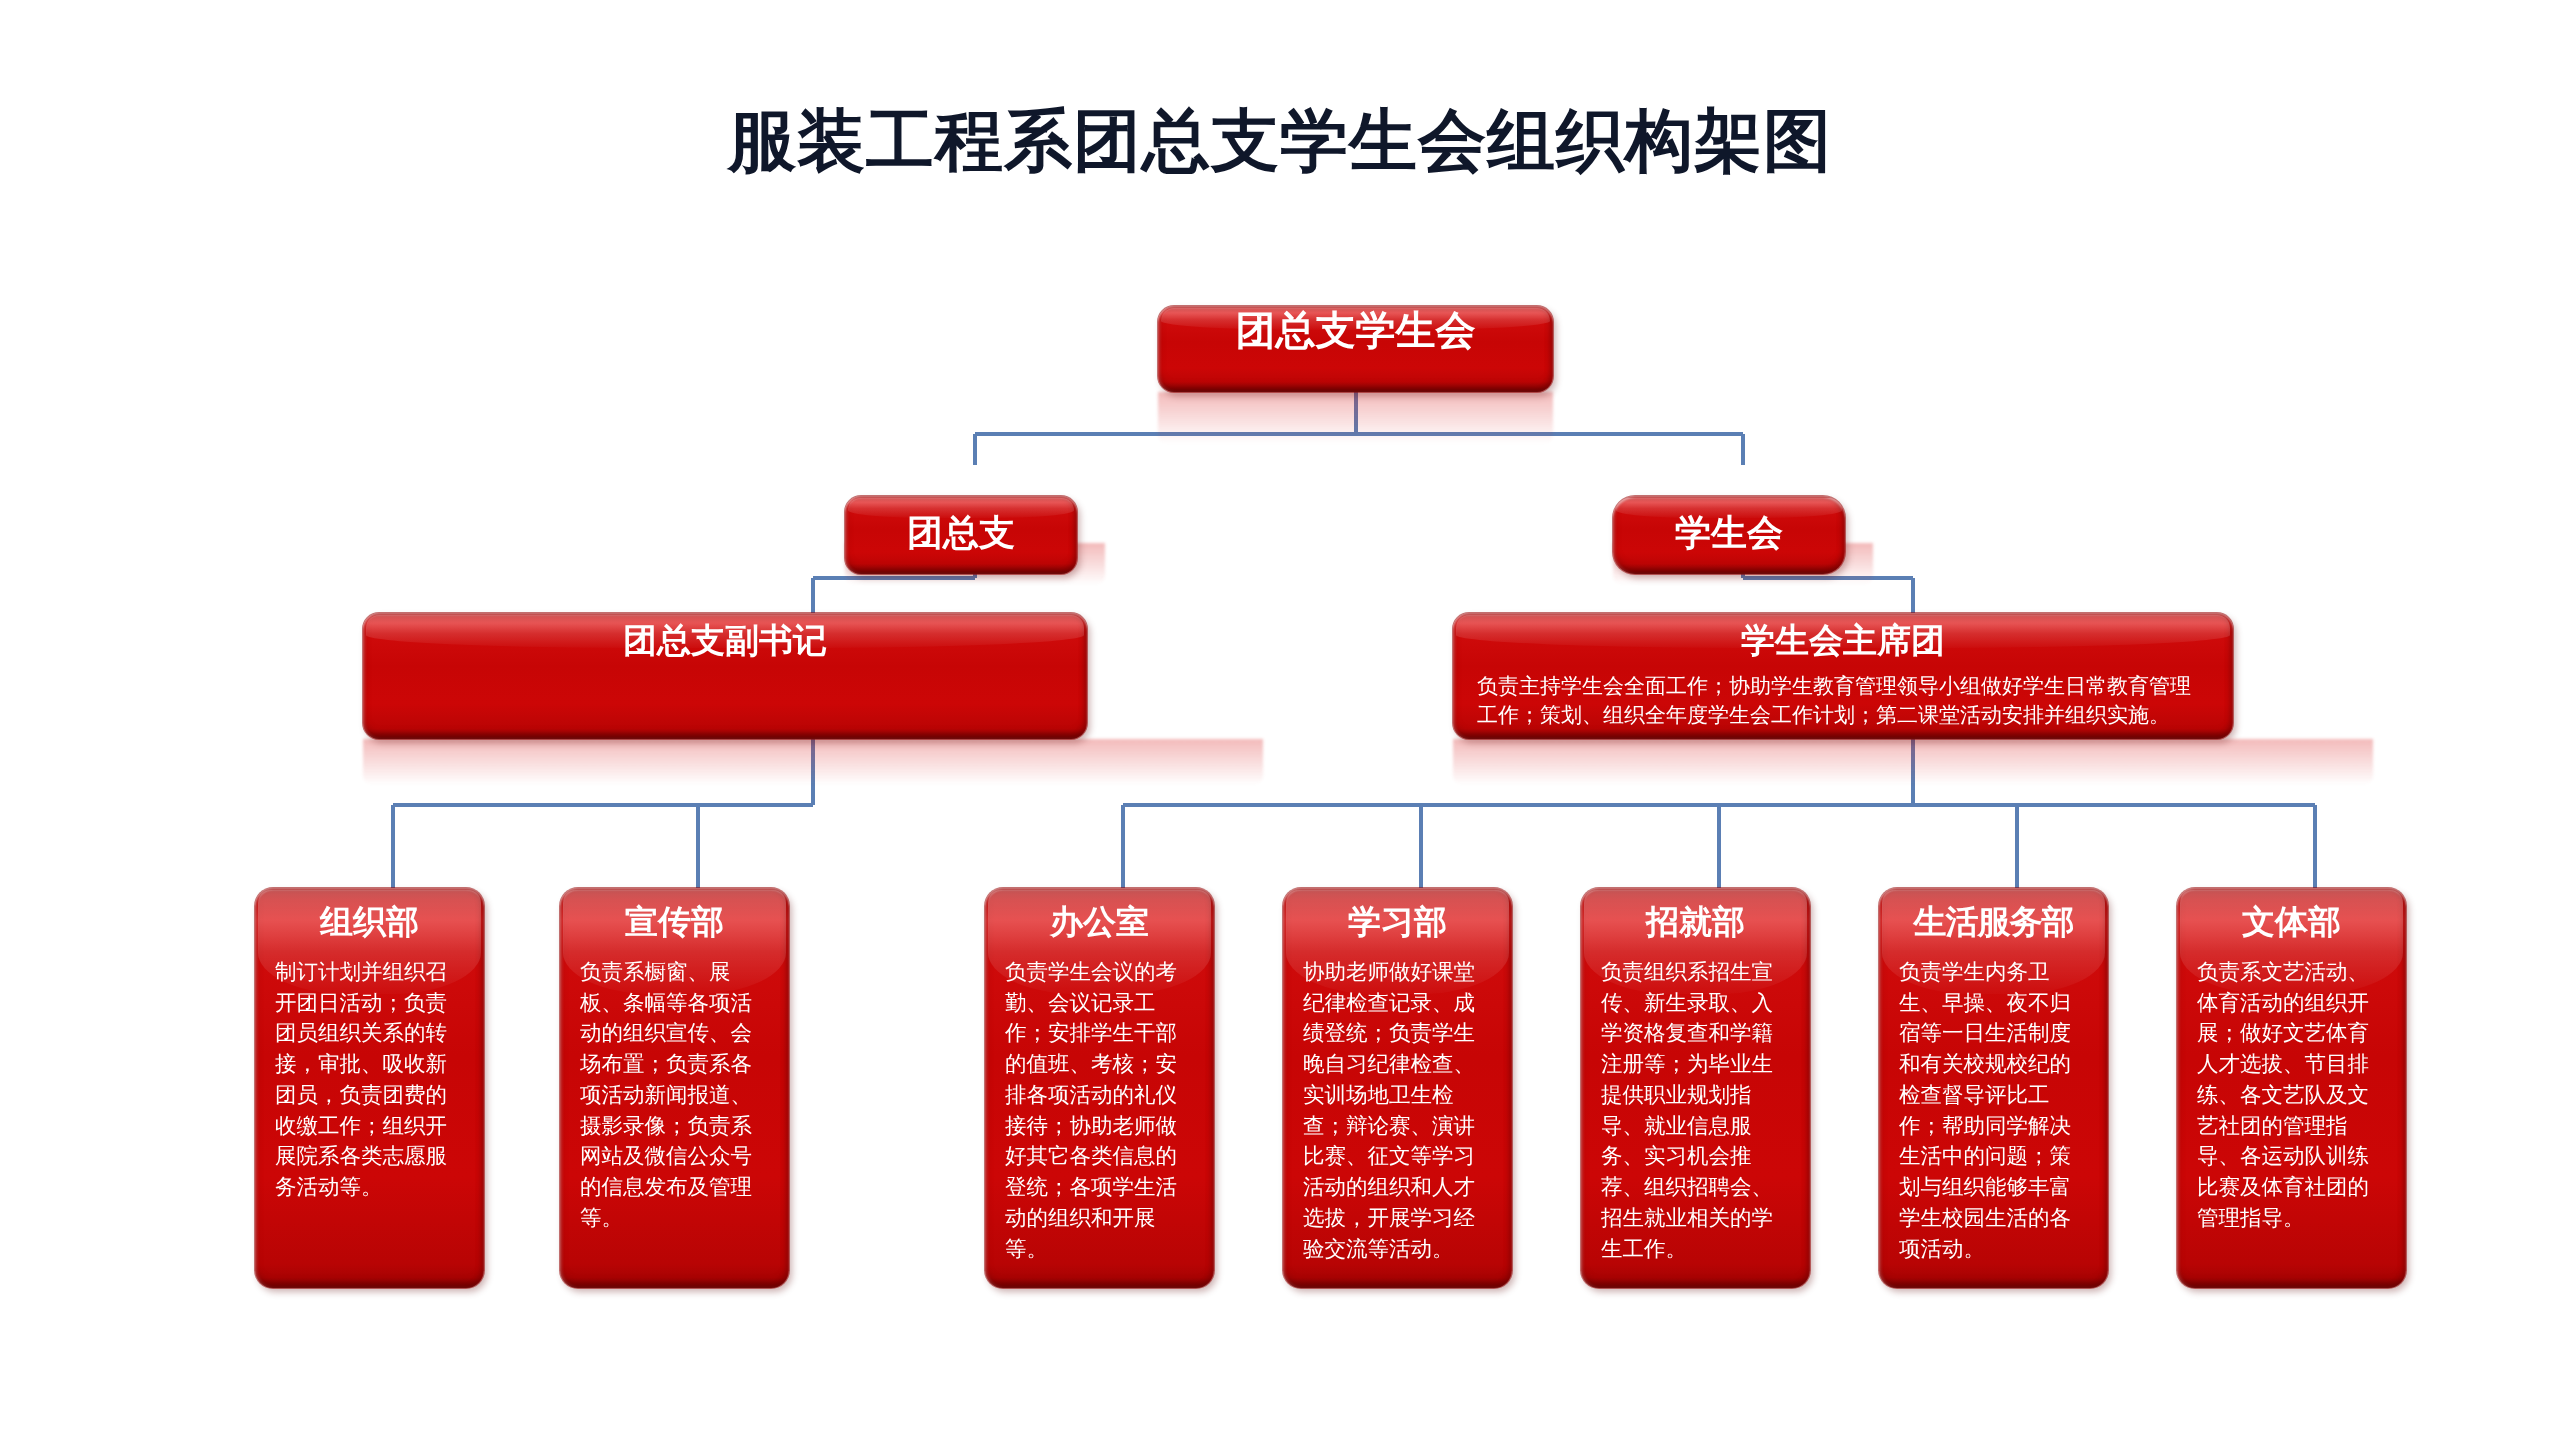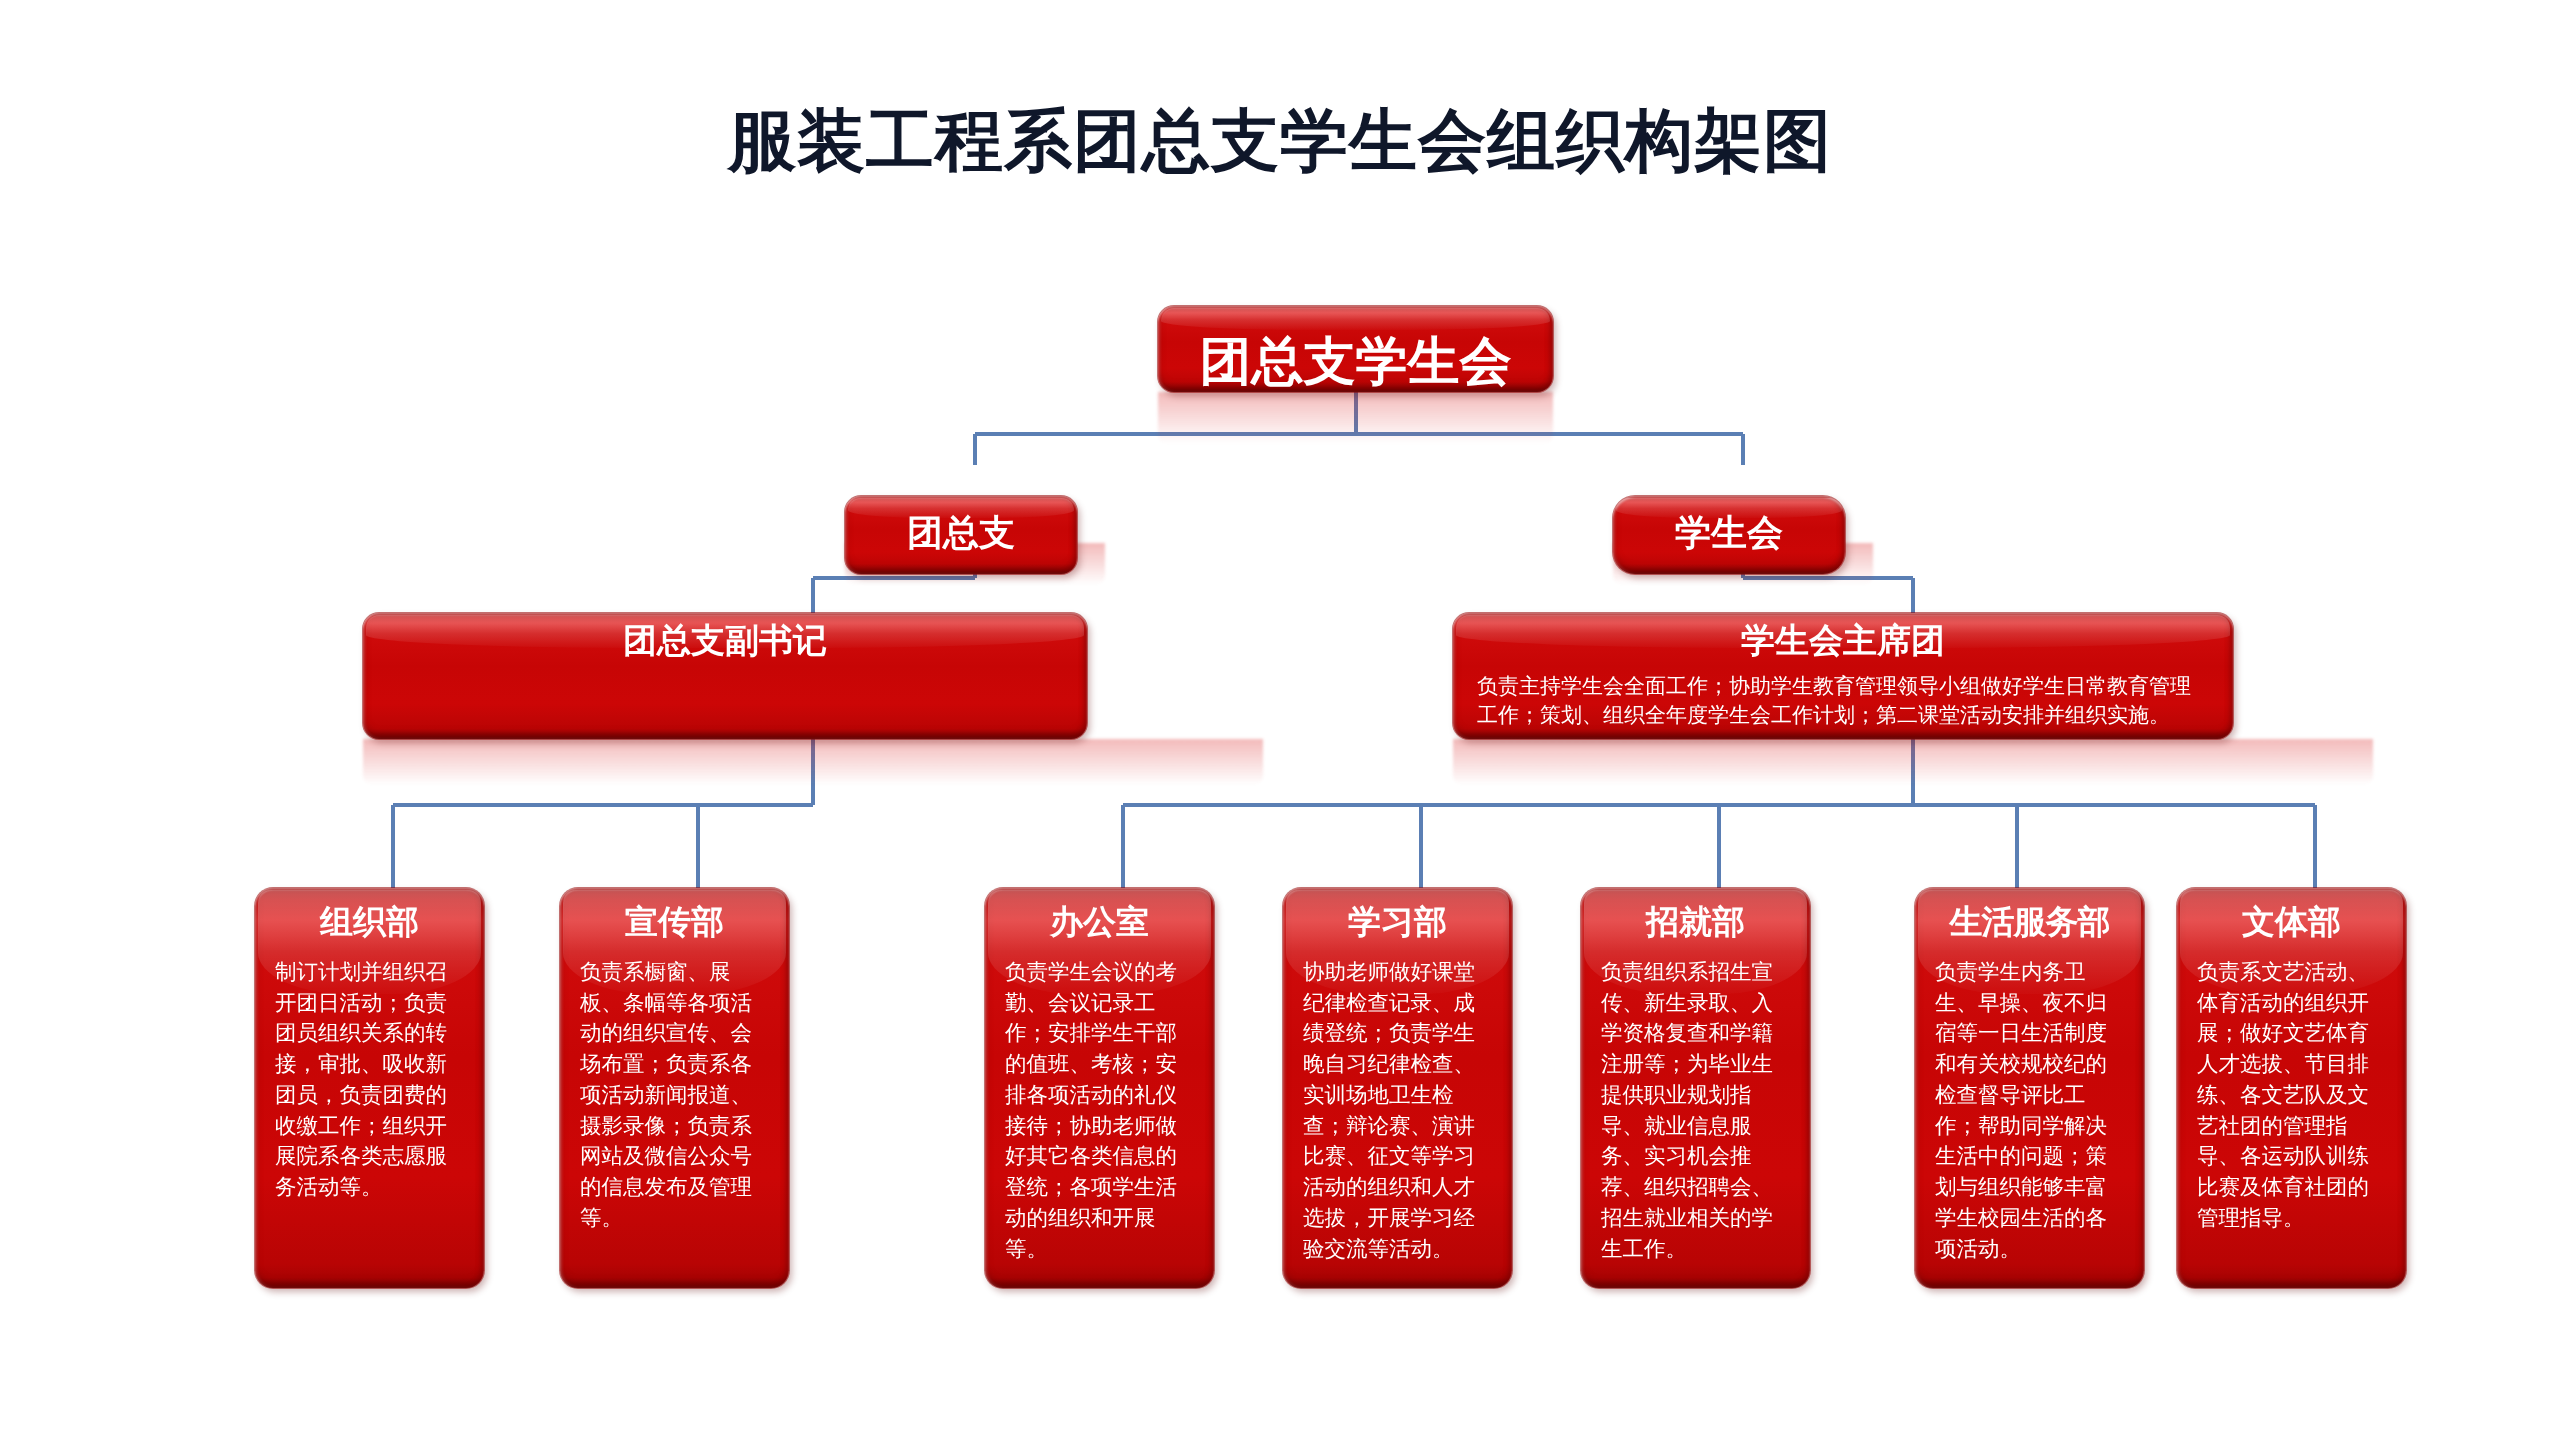--- a/index.html
+++ b/index.html
@@ -122,21 +122,21 @@
     position: absolute;
     border-radius: 0 0 10px 10px;
     background: linear-gradient(to bottom, rgba(214,26,26,0.30), rgba(214,26,26,0.0));
     filter: blur(1.5px);
     z-index: 1;
     pointer-events: none;
   }
 
   
   .level-root  { left: 1158px; top: 306px;  width: 395px; height: 86px; }
-  .level-root .node-title { font-size: 52px; margin-top: 26px; text-align: center; }
+  .level-root .node-title { font-size: 40px; margin-top: 2px; text-align: center; }
 
   .level-2 { top: 465px; width: 232px; height: 78px; margin-top: 31px; }
   .l2-left  { left: 845px; }
   .l2-right { left: 1613px; border-radius: 22px; }
   .level-2 .node-title { font-size: 36px; margin-top: 16px; }
 
   .level-3 { top: 613px; height: 126px; }
   .l3-left  { left: 363px;  width: 724px; }
   .l3-right { left: 1453px; width: 780px; }
   .level-3 .node-title { font-size: 34px; margin-top: 8px; }
@@ -152,21 +152,21 @@
     font-size: 21.5px;
     margin: 16px 18px 0 20px;
     align-self: stretch;
     line-height: 1.43;
   }
   .dept-0 { left: 255px;  }
   .dept-1 { left: 560px;  }
   .dept-2 { left: 985px;  }
   .dept-3 { left: 1283px; }
   .dept-4 { left: 1581px; }
-  .dept-5 { left: 1879px; margin-left: 36px; }
+  .dept-5 { left: 1879px; }
   .dept-6 { left: 2177px; }
 
   
   .title-narrow { letter-spacing: -1px; }
 </style>
 </head>
 <body>
 
 <div id="chart-root">
 

